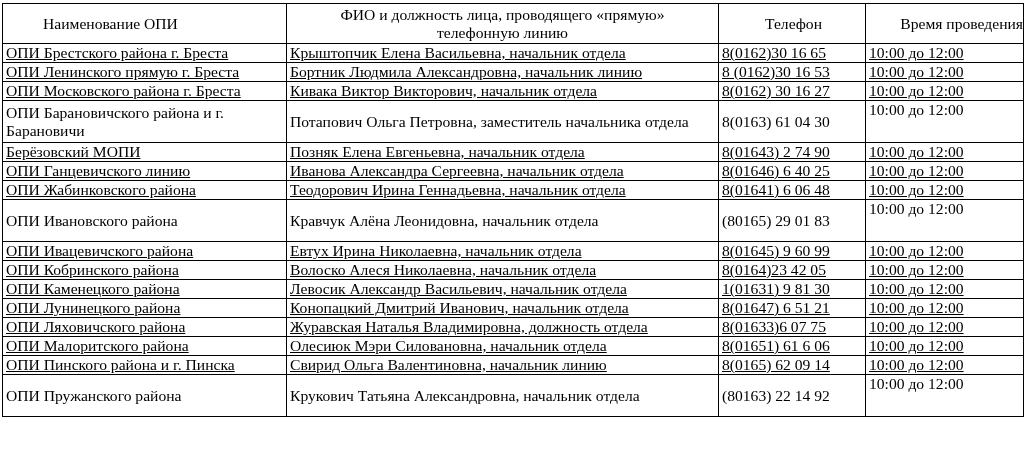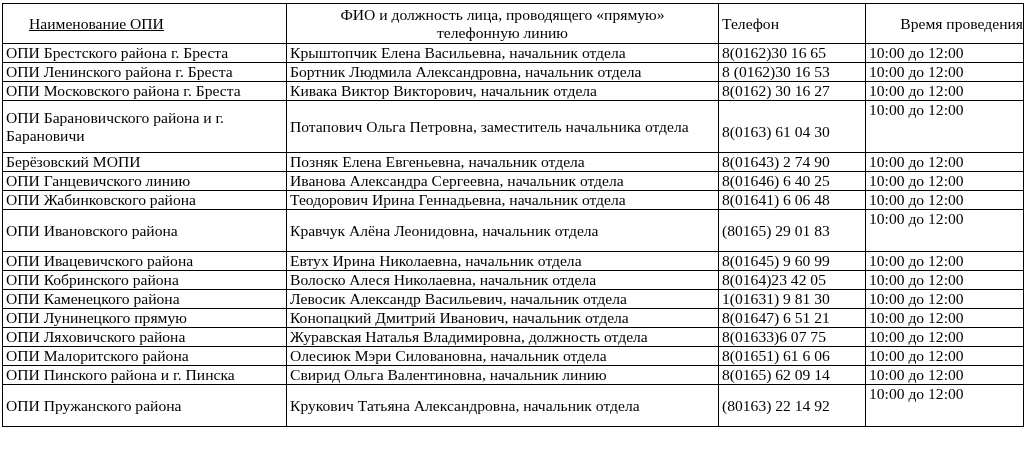--- a/index.html
+++ b/index.html
@@ -32,33 +32,33 @@
       font-weight: normal;
       vertical-align: middle;
       text-align: left;
       white-space: nowrap;
       overflow: hidden;
     }
     th {
       height: 39px;
       vertical-align: middle;
     }
-    th.c1 { padding-left: 26px; text-decoration: underline; }
+    th.c1 { padding-left: 40px; }
     th.c2 { text-align: center; white-space: normal; line-height: 18px; padding: 0 16px; }
-    th.c3 { text-align: left; }
+    th.c3 { text-align: center; }
     th.c4 { text-align: right; }
     col.c1 { width: 284px; }
     col.c2 { width: 432px; }
     col.c3 { width: 147px; }
     col.c4 { width: 158px; }
-    tr.r1 td { height: 18px; }
+    tr.r1 td { height: 18px; text-decoration: underline; }
     tr.r2 td { height: 41px; }
     td.wrap2 { white-space: normal; line-height: 18px; }
     td.time-top { vertical-align: top; }
-    tr.r2 td.phone { padding-top: 10px; margin-top: 15px; }
+    tr.r2 td.phone { padding-top: 0; margin-top: 15px; }
   </style>
 </head>
 <body>
 
 <div class="wrap">
   <table>
     <colgroup>
       <col class="c1">
         <col class="c2">
         <col class="c3">
@@ -73,22 +73,22 @@
       </tr>
     </thead>
     <tbody>
       <tr class="r1">
         <td>ОПИ Брестского района г. Бреста</td>
         <td>Крыштопчик Елена Васильевна, начальник отдела</td>
         <td>8(0162)30 16 65</td>
         <td>10:00 до 12:00</td>
       </tr>
       <tr class="r1">
-        <td>ОПИ Ленинского района г. Бреста</td>
-        <td>Бортник Людмила Александровна, начальник отдела</td>
+        <td>ОПИ Ленинского прямую г. Бреста</td>
+        <td>Бортник Людмила Александровна, начальник линию</td>
         <td>8 (0162)30 16 53</td>
         <td>10:00 до 12:00</td>
       </tr>
       <tr class="r1">
         <td>ОПИ Московского района г. Бреста</td>
         <td>Кивака Виктор Викторович, начальник отдела</td>
         <td>8(0162) 30 16 27</td>
         <td>10:00 до 12:00</td>
       </tr>
       <tr class="r2">
@@ -133,21 +133,21 @@
         <td>8(0164)23 42 05</td>
         <td>10:00 до 12:00</td>
       </tr>
       <tr class="r1">
         <td>ОПИ Каменецкого района</td>
         <td>Левосик Александр Васильевич, начальник отдела</td>
         <td>1(01631) 9 81 30</td>
         <td>10:00 до 12:00</td>
       </tr>
       <tr class="r1">
-        <td>ОПИ Лунинецкого прямую</td>
+        <td>ОПИ Лунинецкого района</td>
         <td>Конопацкий Дмитрий Иванович, начальник отдела</td>
         <td>8(01647) 6 51 21</td>
         <td>10:00 до 12:00</td>
       </tr>
       <tr class="r1">
         <td>ОПИ Ляховичского района</td>
         <td>Журавская Наталья Владимировна, должность отдела</td>
         <td>8(01633)6 07 75</td>
         <td>10:00 до 12:00</td>
       </tr>

